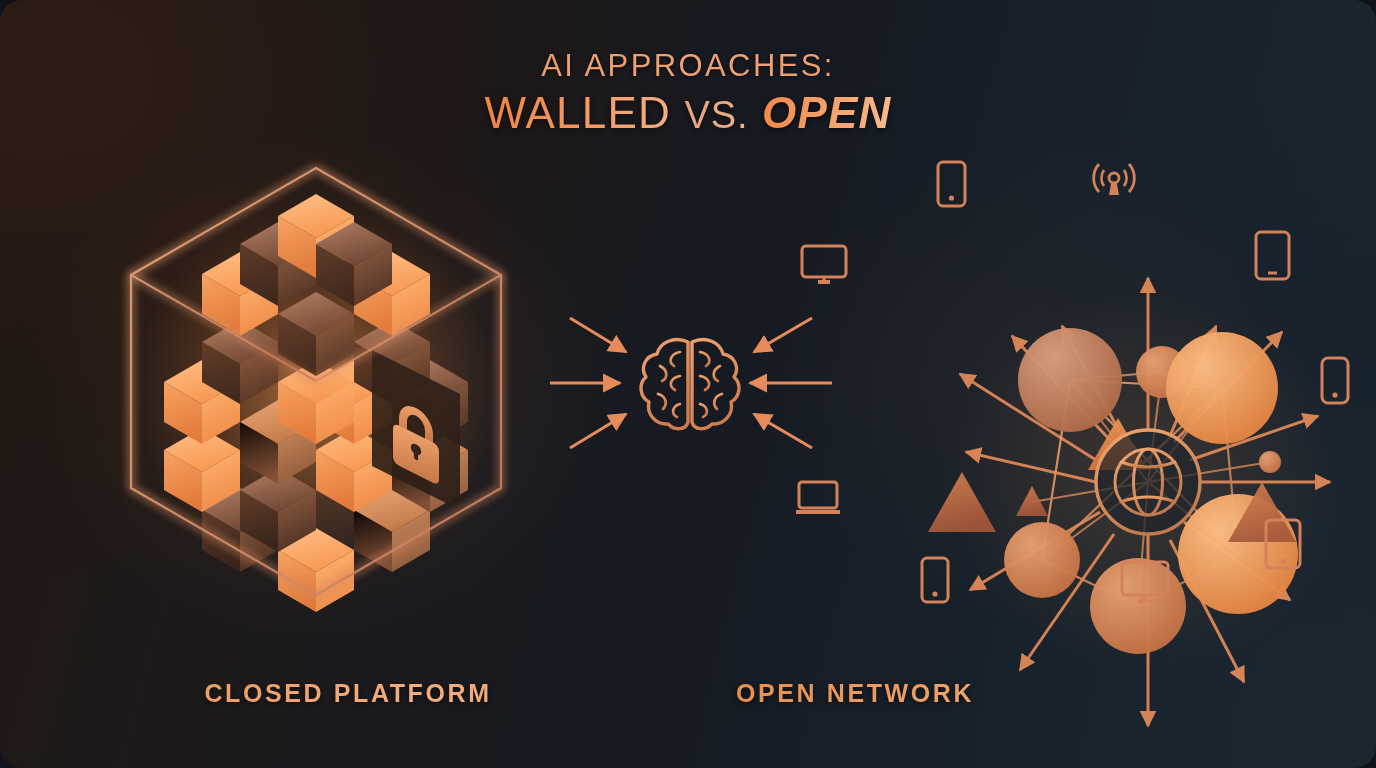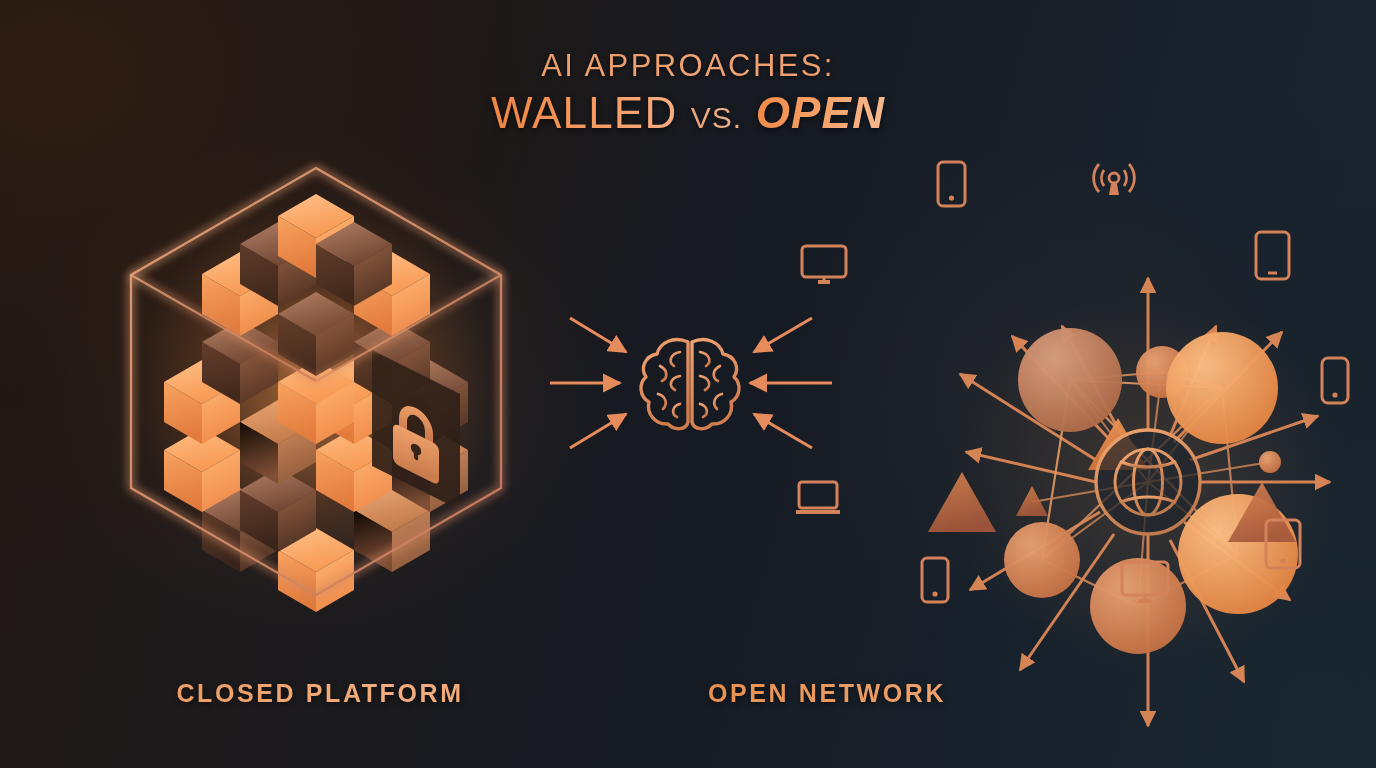--- a/index.html
+++ b/index.html
@@ -10,20 +10,21 @@
   #stage {
     position: relative;
     width: 1376px;
     height: 768px;
     overflow: hidden;
     font-family: "Liberation Sans", sans-serif;
     background:
       radial-gradient(ellipse 900px 700px at 4% 10%, rgba(46,29,20,0.95) 0%, rgba(32,22,17,0.55) 45%, rgba(20,22,30,0) 72%),
       radial-gradient(ellipse 800px 820px at 96% 95%, rgba(26,38,48,0.95) 0%, rgba(22,31,41,0.5) 50%, rgba(17,20,27,0) 78%),
       linear-gradient(105deg, #221813 0%, #1d1a1c 26%, #161a22 52%, #18222c 76%, #1c2732 100%);
+    border-radius: 22px;
   }
   #stage::after{
     content:"";
     position:absolute; inset:0;
     pointer-events:none;
     background:
       radial-gradient(ellipse 420px 360px at 23% 50%, rgba(255,140,60,0.10) 0%, rgba(255,140,60,0.0) 70%),
       radial-gradient(ellipse 380px 340px at 76% 50%, rgba(230,130,70,0.055) 0%, rgba(230,130,70,0.0) 72%);
   }
 
@@ -54,21 +55,21 @@
     margin-top:2px;
     filter:drop-shadow(0 2px 3px rgba(0,0,0,0.6));
   }
   .t-walled{
     font-weight:400;
     background:linear-gradient(92deg,#ef8441 0%,#f59a62 55%,#f7ae82 100%);
     -webkit-background-clip:text; background-clip:text; color:transparent;
   }
   .t-vs{
     font-weight:400;
-    font-size:30px;
+    font-size:38px;
     letter-spacing:1px;
     background:linear-gradient(92deg,#e6a279 0%,#f0b490 100%);
     -webkit-background-clip:text; background-clip:text; color:transparent;
   }
   .t-open{
     font-weight:700;
     background:linear-gradient(92deg,#f08a46 0%,#f6a670 60%,#f8b98f 100%);
     -webkit-background-clip:text; background-clip:text; color:transparent;font-style:italic;
   }
 
@@ -77,20 +78,21 @@
     position:absolute;
     bottom:60px;
     font-size:25px;
     font-weight:700;
     letter-spacing:2.6px;
     background:linear-gradient(92deg,#e8904f 0%,#f3ad7e 60%,#f0a373 100%);
     -webkit-background-clip:text; background-clip:text; color:transparent;
     filter:drop-shadow(0 2px 3px rgba(0,0,0,0.55));
     white-space:nowrap;
     z-index:12;
+    margin-left:28px;
   }
   .caption.left{ left:0; width:640px; text-align:center; }
   .caption.right{ left:708px; width:640px; text-align:left; }
 
   
   .panel{ position:absolute; }
   #cube-panel{ left:86px; top:150px; width:460px; height:460px; }
   #center-panel{ left:540px; top:300px; width:300px; height:200px; }
   #network-panel{ left:770px; top:130px; width:600px; height:510px; }
 

